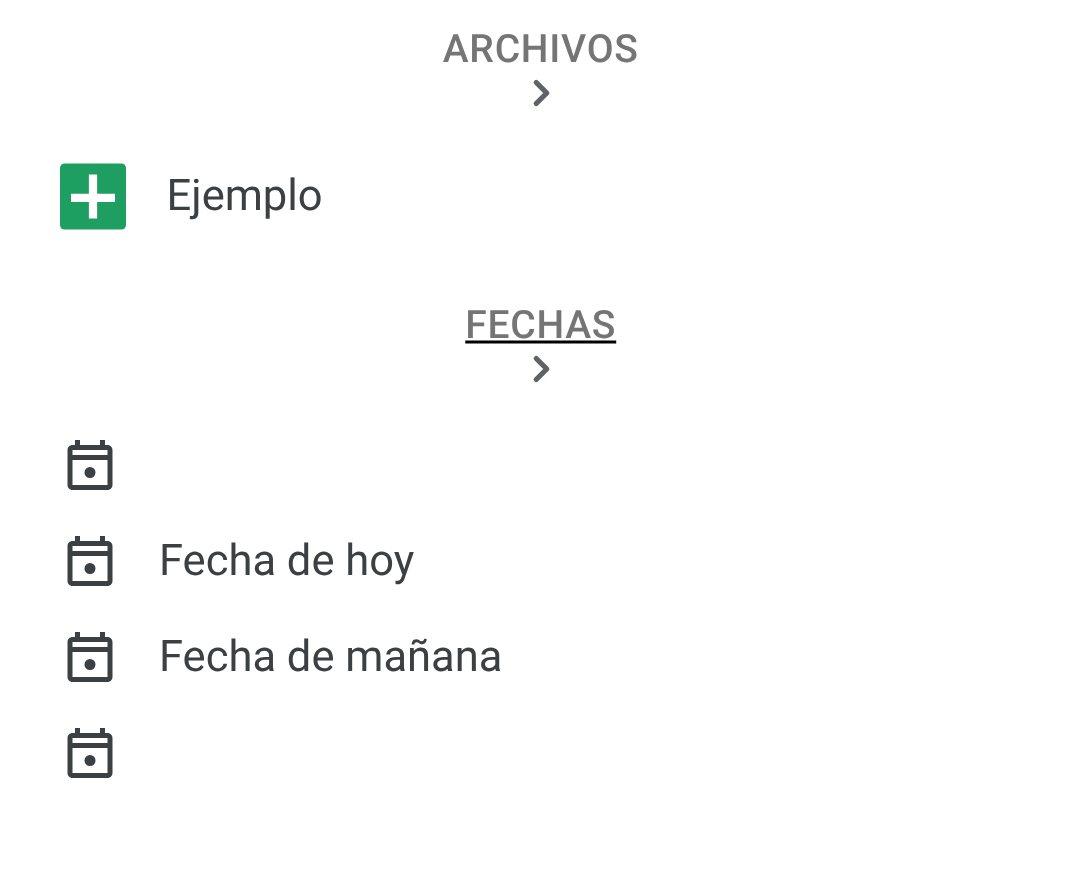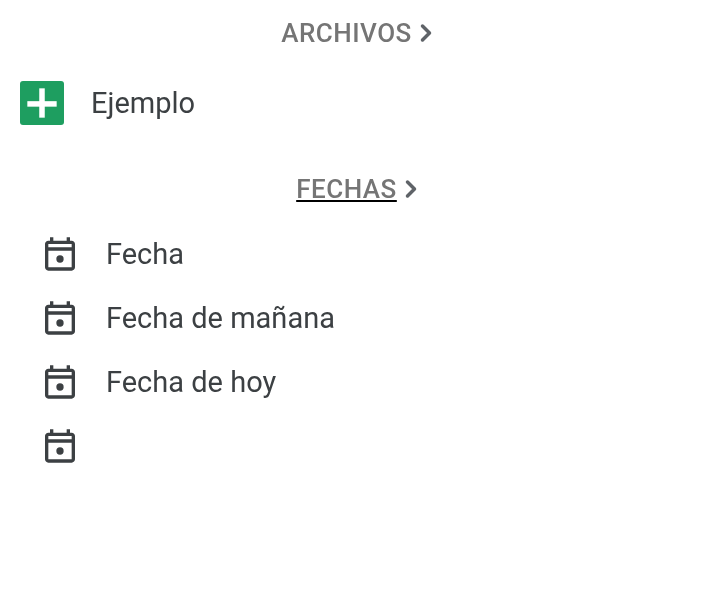--- a/index.html
+++ b/index.html
@@ -12,40 +12,41 @@
       background: #ffffff;
       width: 721px;
       height: 589px;
       padding: 0;
     }
     .section-header {
       display: flex;
       justify-content: center;
       align-items: center;
       padding: 18px 30px 18px 30px;
+      flex-direction: column;
     }
     .section-title {
       font-size: 26px;
       font-weight: 500;
       color: #757575;
       letter-spacing: 0.5px;
     }
     .chevron {
       color: #5f6368;
       display: flex;
       align-items: center;
     }
     .chevron svg {
       width: 28px;
       height: 28px;
     }
     .list-item {
       display: flex;
       align-items: center;
-      padding: 14px 30px 14px 19px;
+      padding: 14px 30px 14px 39px;
       cursor: pointer;
     }
     .item-icon {
       width: 46px;
       height: 46px;
       display: flex;
       align-items: center;
       justify-content: center;
       margin-right: 26px;
       flex-shrink: 0;
@@ -115,44 +116,43 @@
 </div>
 
 <div class="date-section">
   <div class="list-item">
     <span class="item-icon">
       <svg viewBox="0 0 24 24" fill="#3c4043">
         <path d="M19 4h-1V2h-2v2H8V2H6v2H5c-1.1 0-2 .9-2 2v14c0 1.1.9 2 2 2h14c1.1 0 2-.9 2-2V6c0-1.1-.9-2-2-2zm0 16H5V10h14v10zm0-12H5V6h14v2z"></path>
         <circle cx="12" cy="15" r="2.2"></circle>
       </svg>
     </span>
-    <span class="item-label">Fecha</span>
+  </div>
+
+  <div class="list-item">
+    <span class="item-icon">
+      <svg viewBox="0 0 24 24" fill="#3c4043">
+        <path d="M19 4h-1V2h-2v2H8V2H6v2H5c-1.1 0-2 .9-2 2v14c0 1.1.9 2 2 2h14c1.1 0 2-.9 2-2V6c0-1.1-.9-2-2-2zm0 16H5V10h14v10zm0-12H5V6h14v2z"></path>
+        <circle cx="12" cy="15" r="2.2"></circle>
+      </svg>
+    </span>
+    <span class="item-label">Fecha de hoy</span>
   </div>
 
   <div class="list-item">
     <span class="item-icon">
       <svg viewBox="0 0 24 24" fill="#3c4043">
         <path d="M19 4h-1V2h-2v2H8V2H6v2H5c-1.1 0-2 .9-2 2v14c0 1.1.9 2 2 2h14c1.1 0 2-.9 2-2V6c0-1.1-.9-2-2-2zm0 16H5V10h14v10zm0-12H5V6h14v2z"></path>
         <circle cx="12" cy="15" r="2.2"></circle>
       </svg>
     </span>
     <span class="item-label">Fecha de mañana</span>
   </div>
 
   <div class="list-item">
     <span class="item-icon">
       <svg viewBox="0 0 24 24" fill="#3c4043">
         <path d="M19 4h-1V2h-2v2H8V2H6v2H5c-1.1 0-2 .9-2 2v14c0 1.1.9 2 2 2h14c1.1 0 2-.9 2-2V6c0-1.1-.9-2-2-2zm0 16H5V10h14v10zm0-12H5V6h14v2z"></path>
         <circle cx="12" cy="15" r="2.2"></circle>
       </svg>
     </span>
-    <span class="item-label">Fecha de hoy</span>
-  </div>
-
-  <div class="list-item">
-    <span class="item-icon">
-      <svg viewBox="0 0 24 24" fill="#3c4043">
-        <path d="M19 4h-1V2h-2v2H8V2H6v2H5c-1.1 0-2 .9-2 2v14c0 1.1.9 2 2 2h14c1.1 0 2-.9 2-2V6c0-1.1-.9-2-2-2zm0 16H5V10h14v10zm0-12H5V6h14v2z"></path>
-        <circle cx="12" cy="15" r="2.2"></circle>
-      </svg>
-    </span>
   </div>
 </div>
 
 </body></html>

